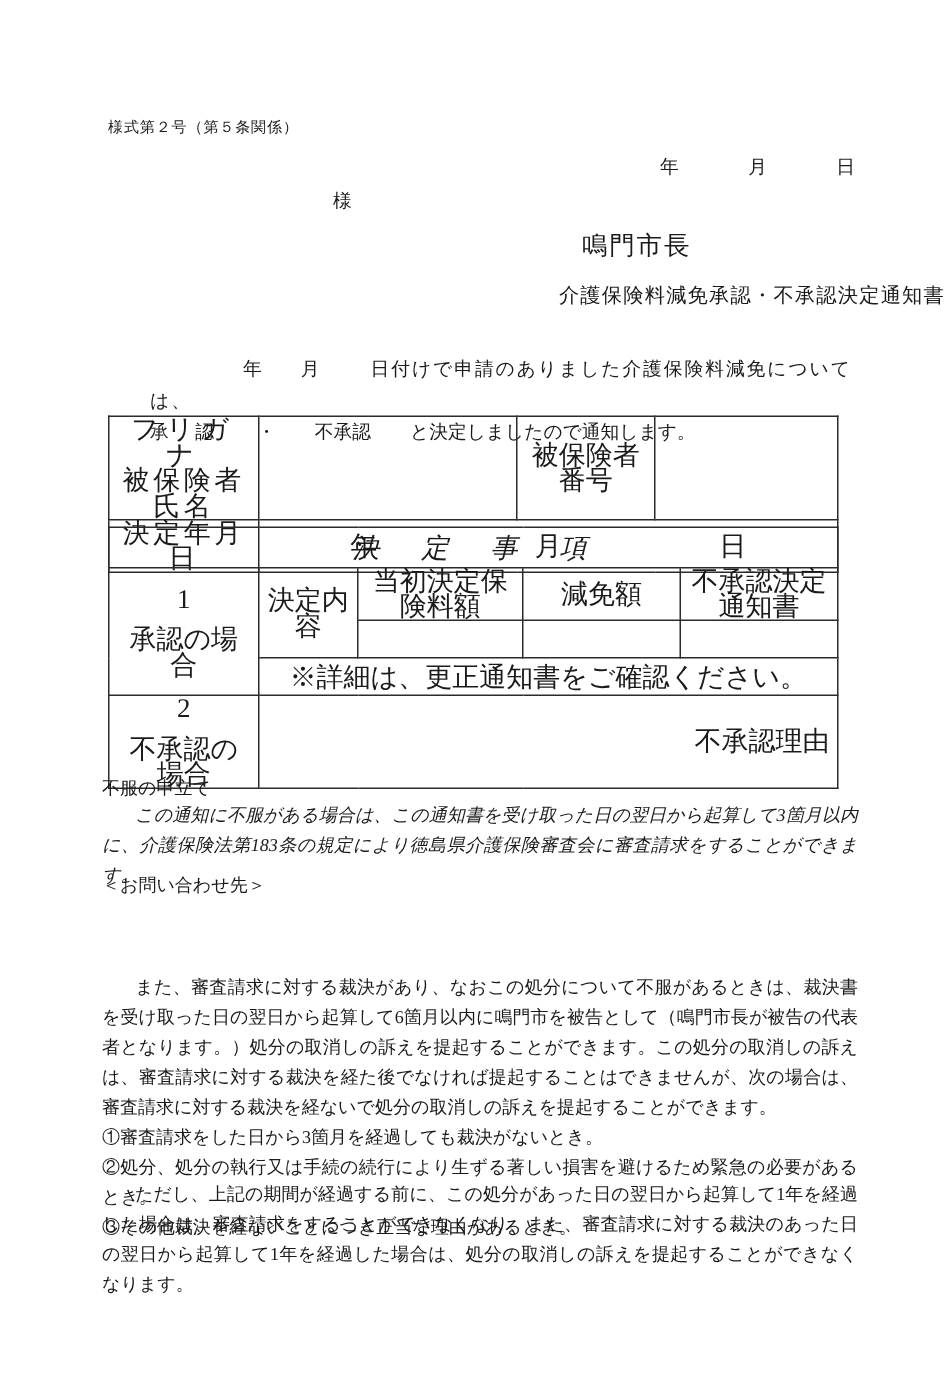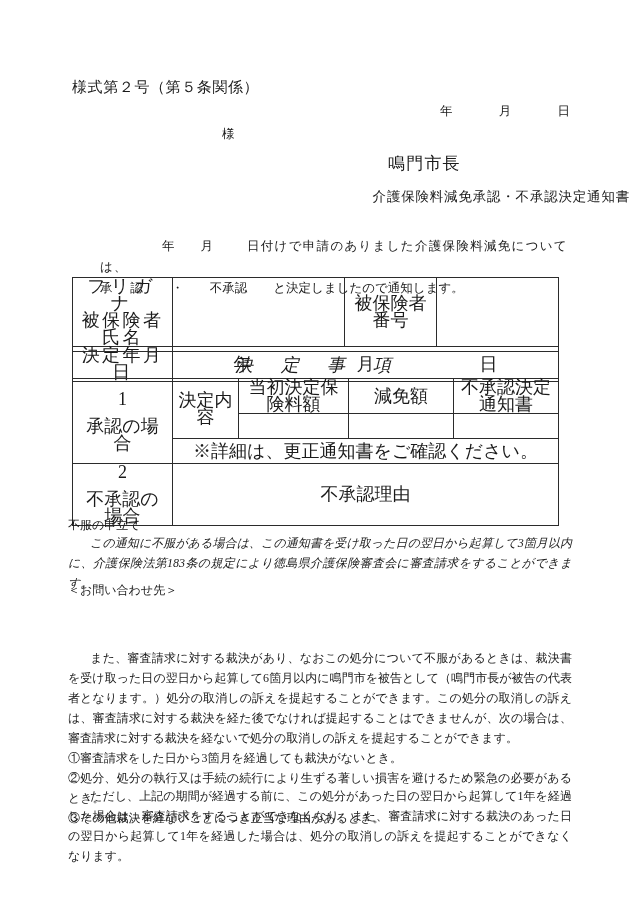--- a/index.html
+++ b/index.html
@@ -21,21 +21,21 @@
     height: 915px;
     box-sizing: border-box;
     padding: 0;
   }
 
   
   .form-no {
     position: absolute;
     left: 72px;
     top: 78px;
-    font-size: 15px;
+    font-size: 10px;
     letter-spacing: 0.6px;
     white-space: nowrap;
   }
   .date-line {
     position: absolute;
     right: 60px;
     top: 103px;
     font-size: 12.5px;
     white-space: nowrap;
   }
@@ -91,21 +91,21 @@
     font-size: 18px;
     padding-left: 12px;
   }
   table.doc-table td {
     border: 1px solid #2b2b2b;
     padding: 0 5px;
     vertical-align: middle;
     line-height: 17px;
   }
   .c { text-align: center; }
-  .l { text-align: center; }
+  .l { text-align: right; }
   .sp2 { letter-spacing: 2.4px; }
   .sp4 { letter-spacing: 5px; }
   .vtop { vertical-align: top; padding-top: 4px; }
 
   
   #table-insured {
     left: 72px;
     top: 277px;
     width: 486px;
   }

